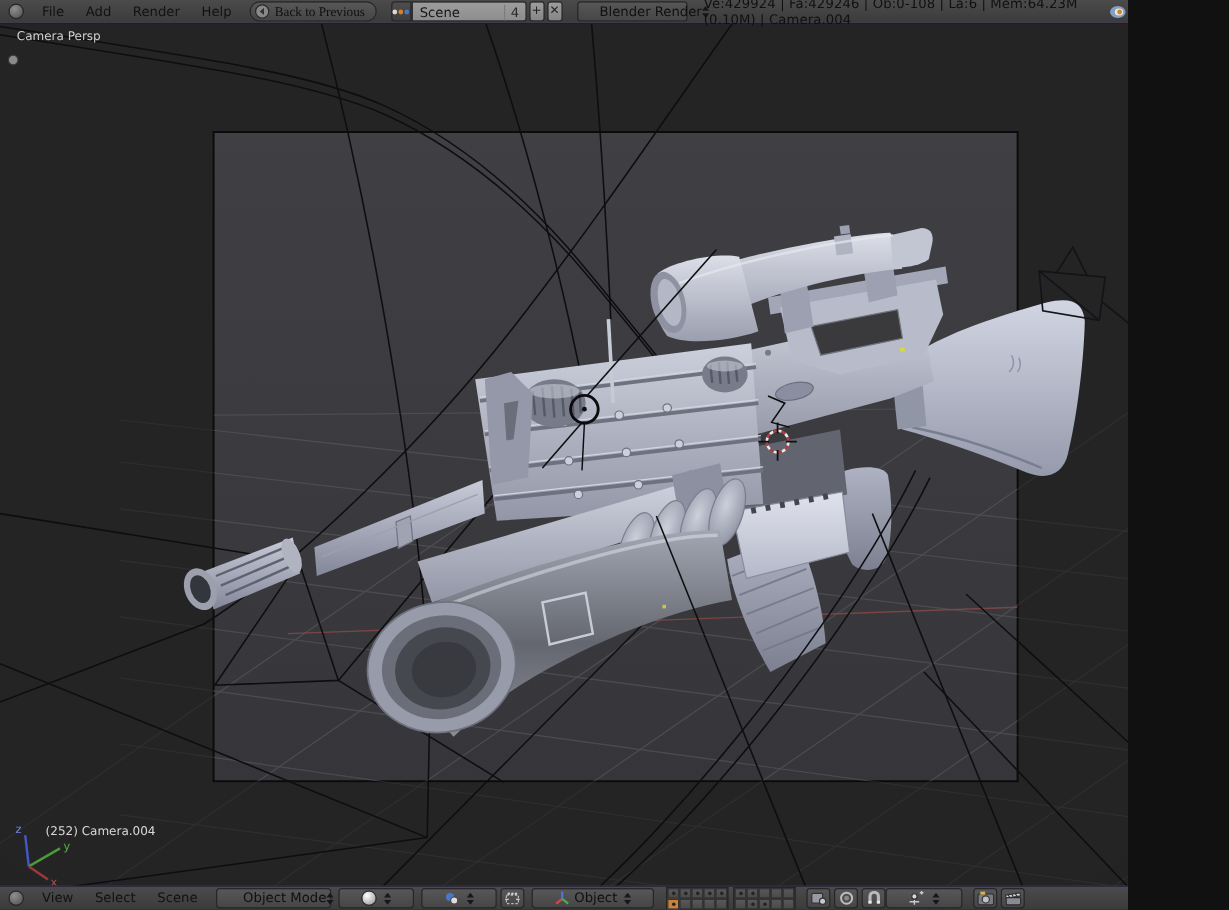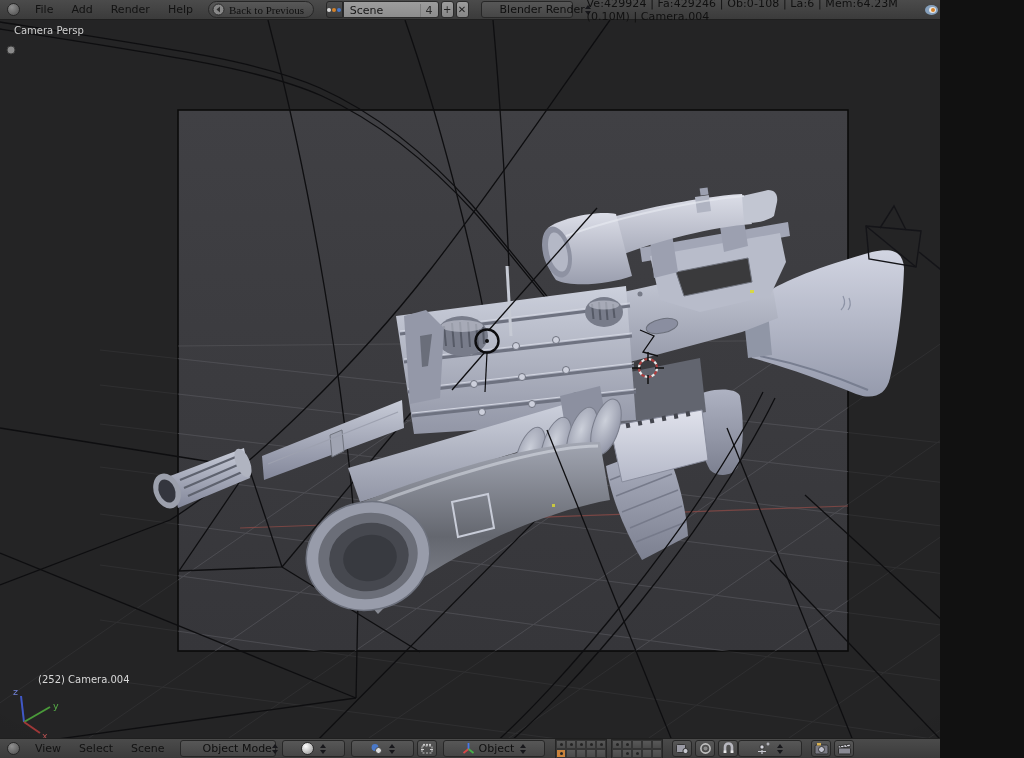--- a/index.html
+++ b/index.html
@@ -47,21 +47,21 @@
   .ldot{width:3px;height:3px;border-radius:50%;background:#242424;}
   .icon-btn{display:flex;align-items:center;justify-content:center;height:17px;min-width:20px;box-sizing:border-box;
        border:1px solid #272727;border-radius:3px;background:linear-gradient(#575757,#464646);margin-left:3px;}
   
   #viewport{position:absolute;top:20px;left:0;right:0;bottom:20px;overflow:hidden;background:#232323;}
   #vp-svg{position:absolute;top:-20px;left:0;}
   #vignette{position:absolute;inset:0;pointer-events:none;z-index:2;
        background:radial-gradient(ellipse 135% 120% at 50% 46%, rgba(0,0,0,0) 55%, rgba(0,0,0,.55) 100%);}
   .vp-label{position:absolute;z-index:3;color:#cfcfcf;font-size:10px;}
   #view-label{left:14px;top:5px;}
-  #active-obj-label{left:38px;top:654px;color:#d8d8d8;}
+  #active-obj-label{left:38px;top:668px;color:#d8d8d8;}
   .gz{position:absolute;z-index:3;font-size:9.5px;}
 </style>
 </head>
 <body>
 <div id="app">
 
 <div class="hdr" id="top-hdr">
   <div class="circle-btn"></div>
   <div class="menu">File</div>
   <div class="menu">Add</div>

